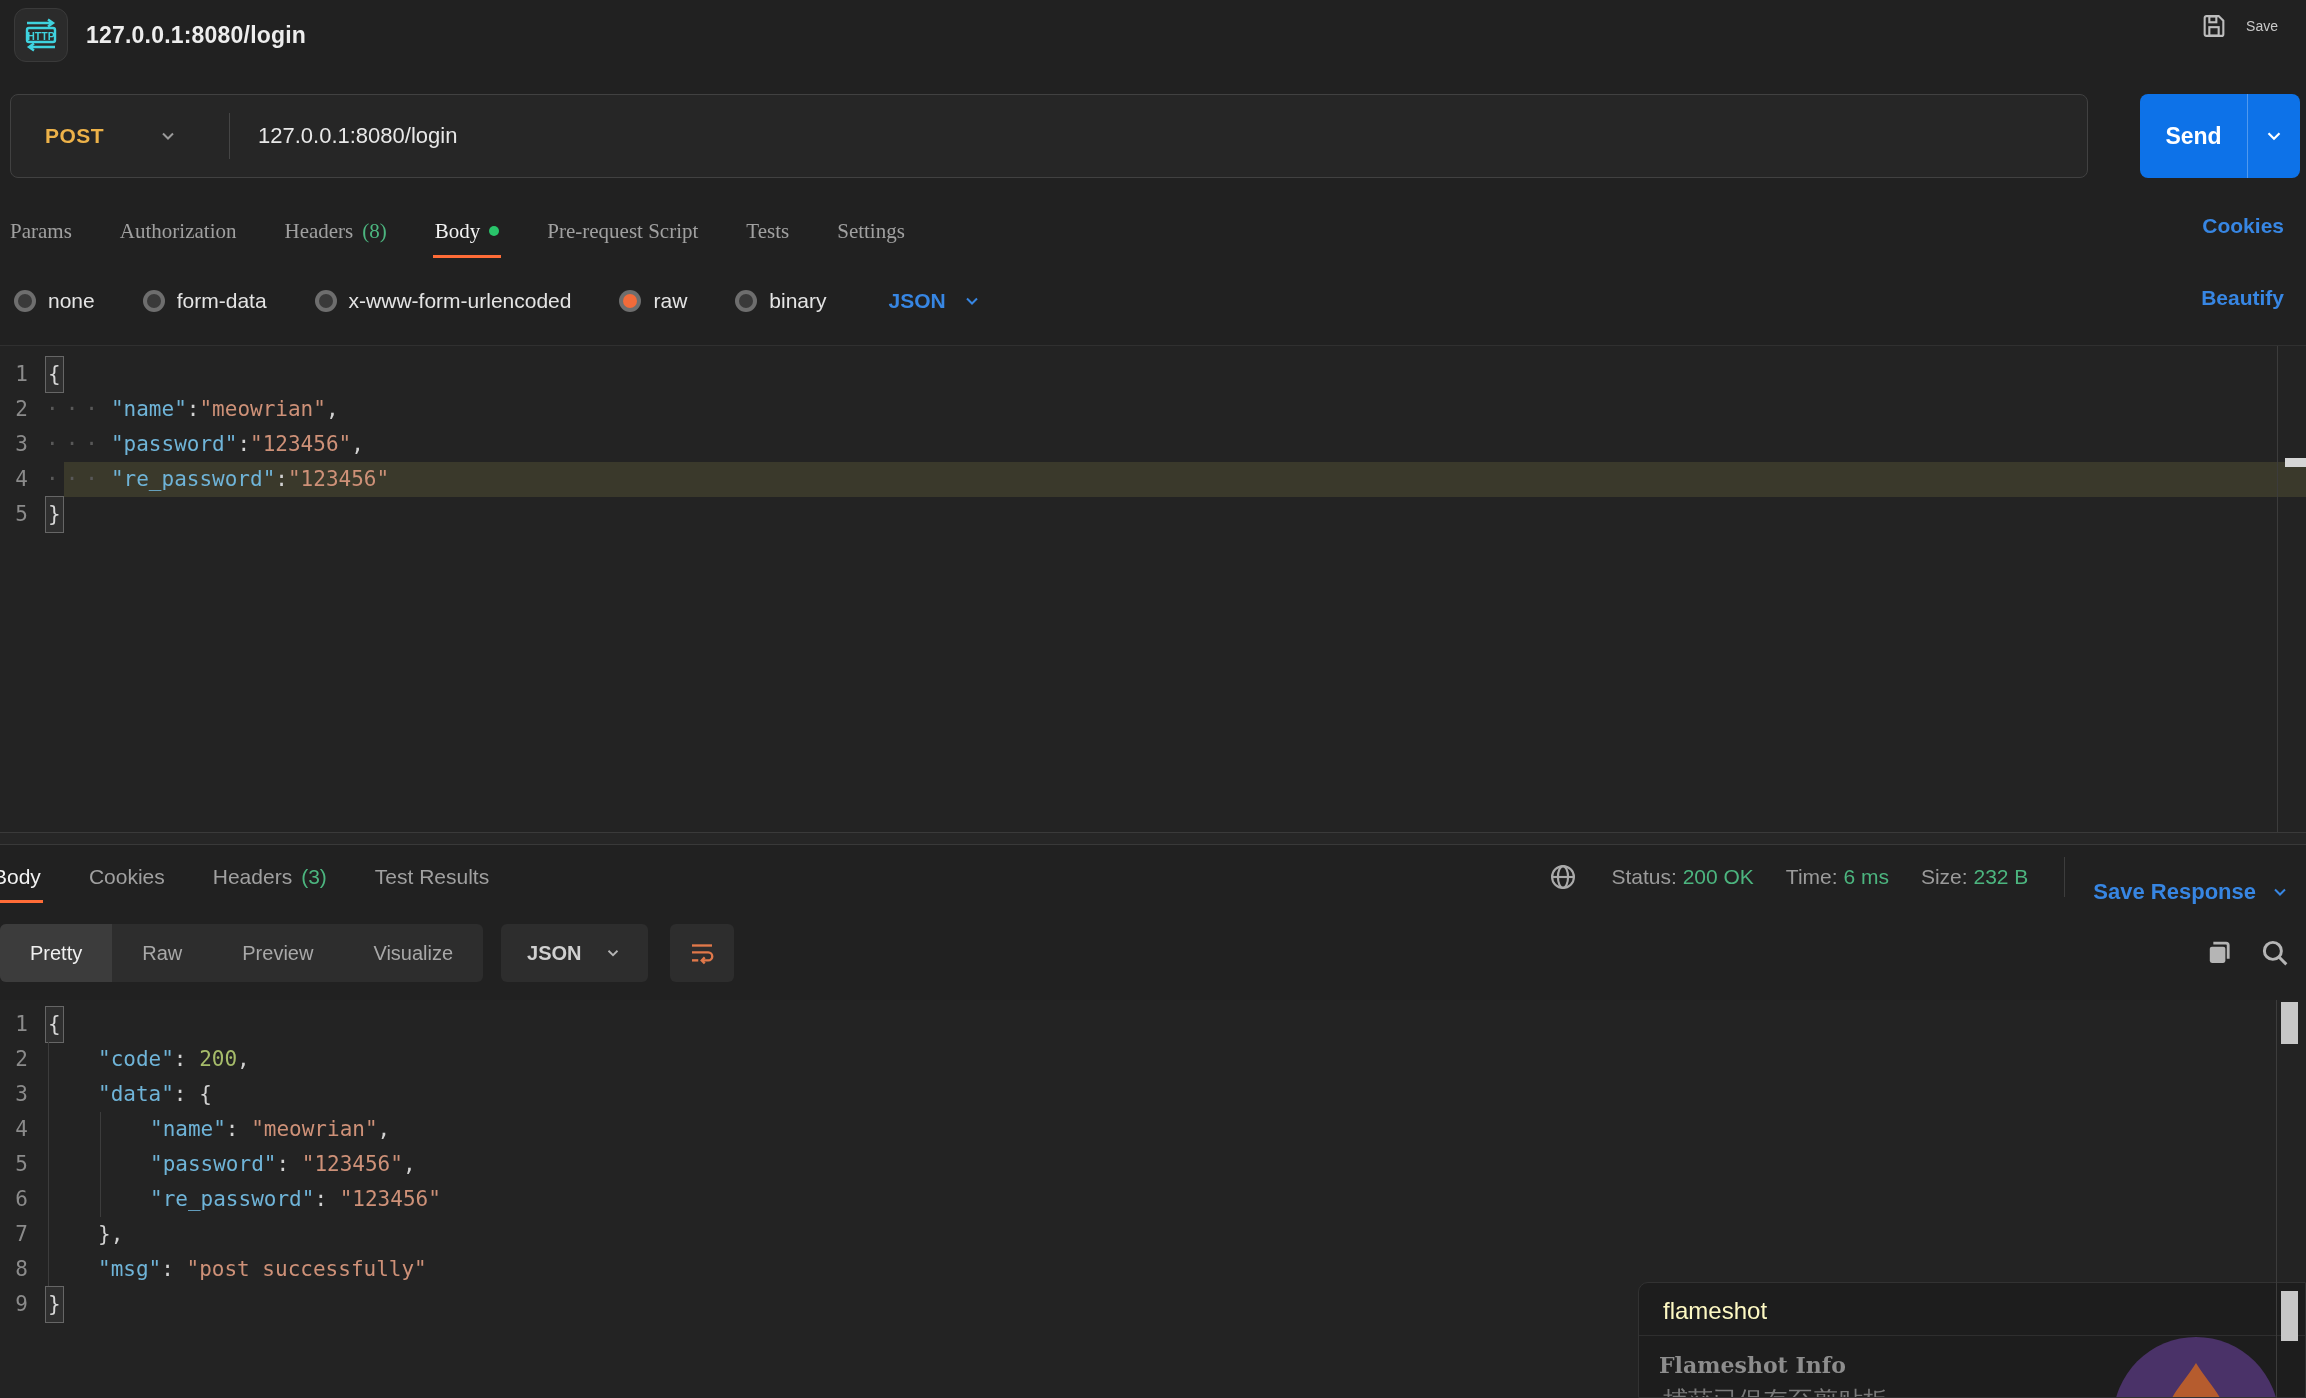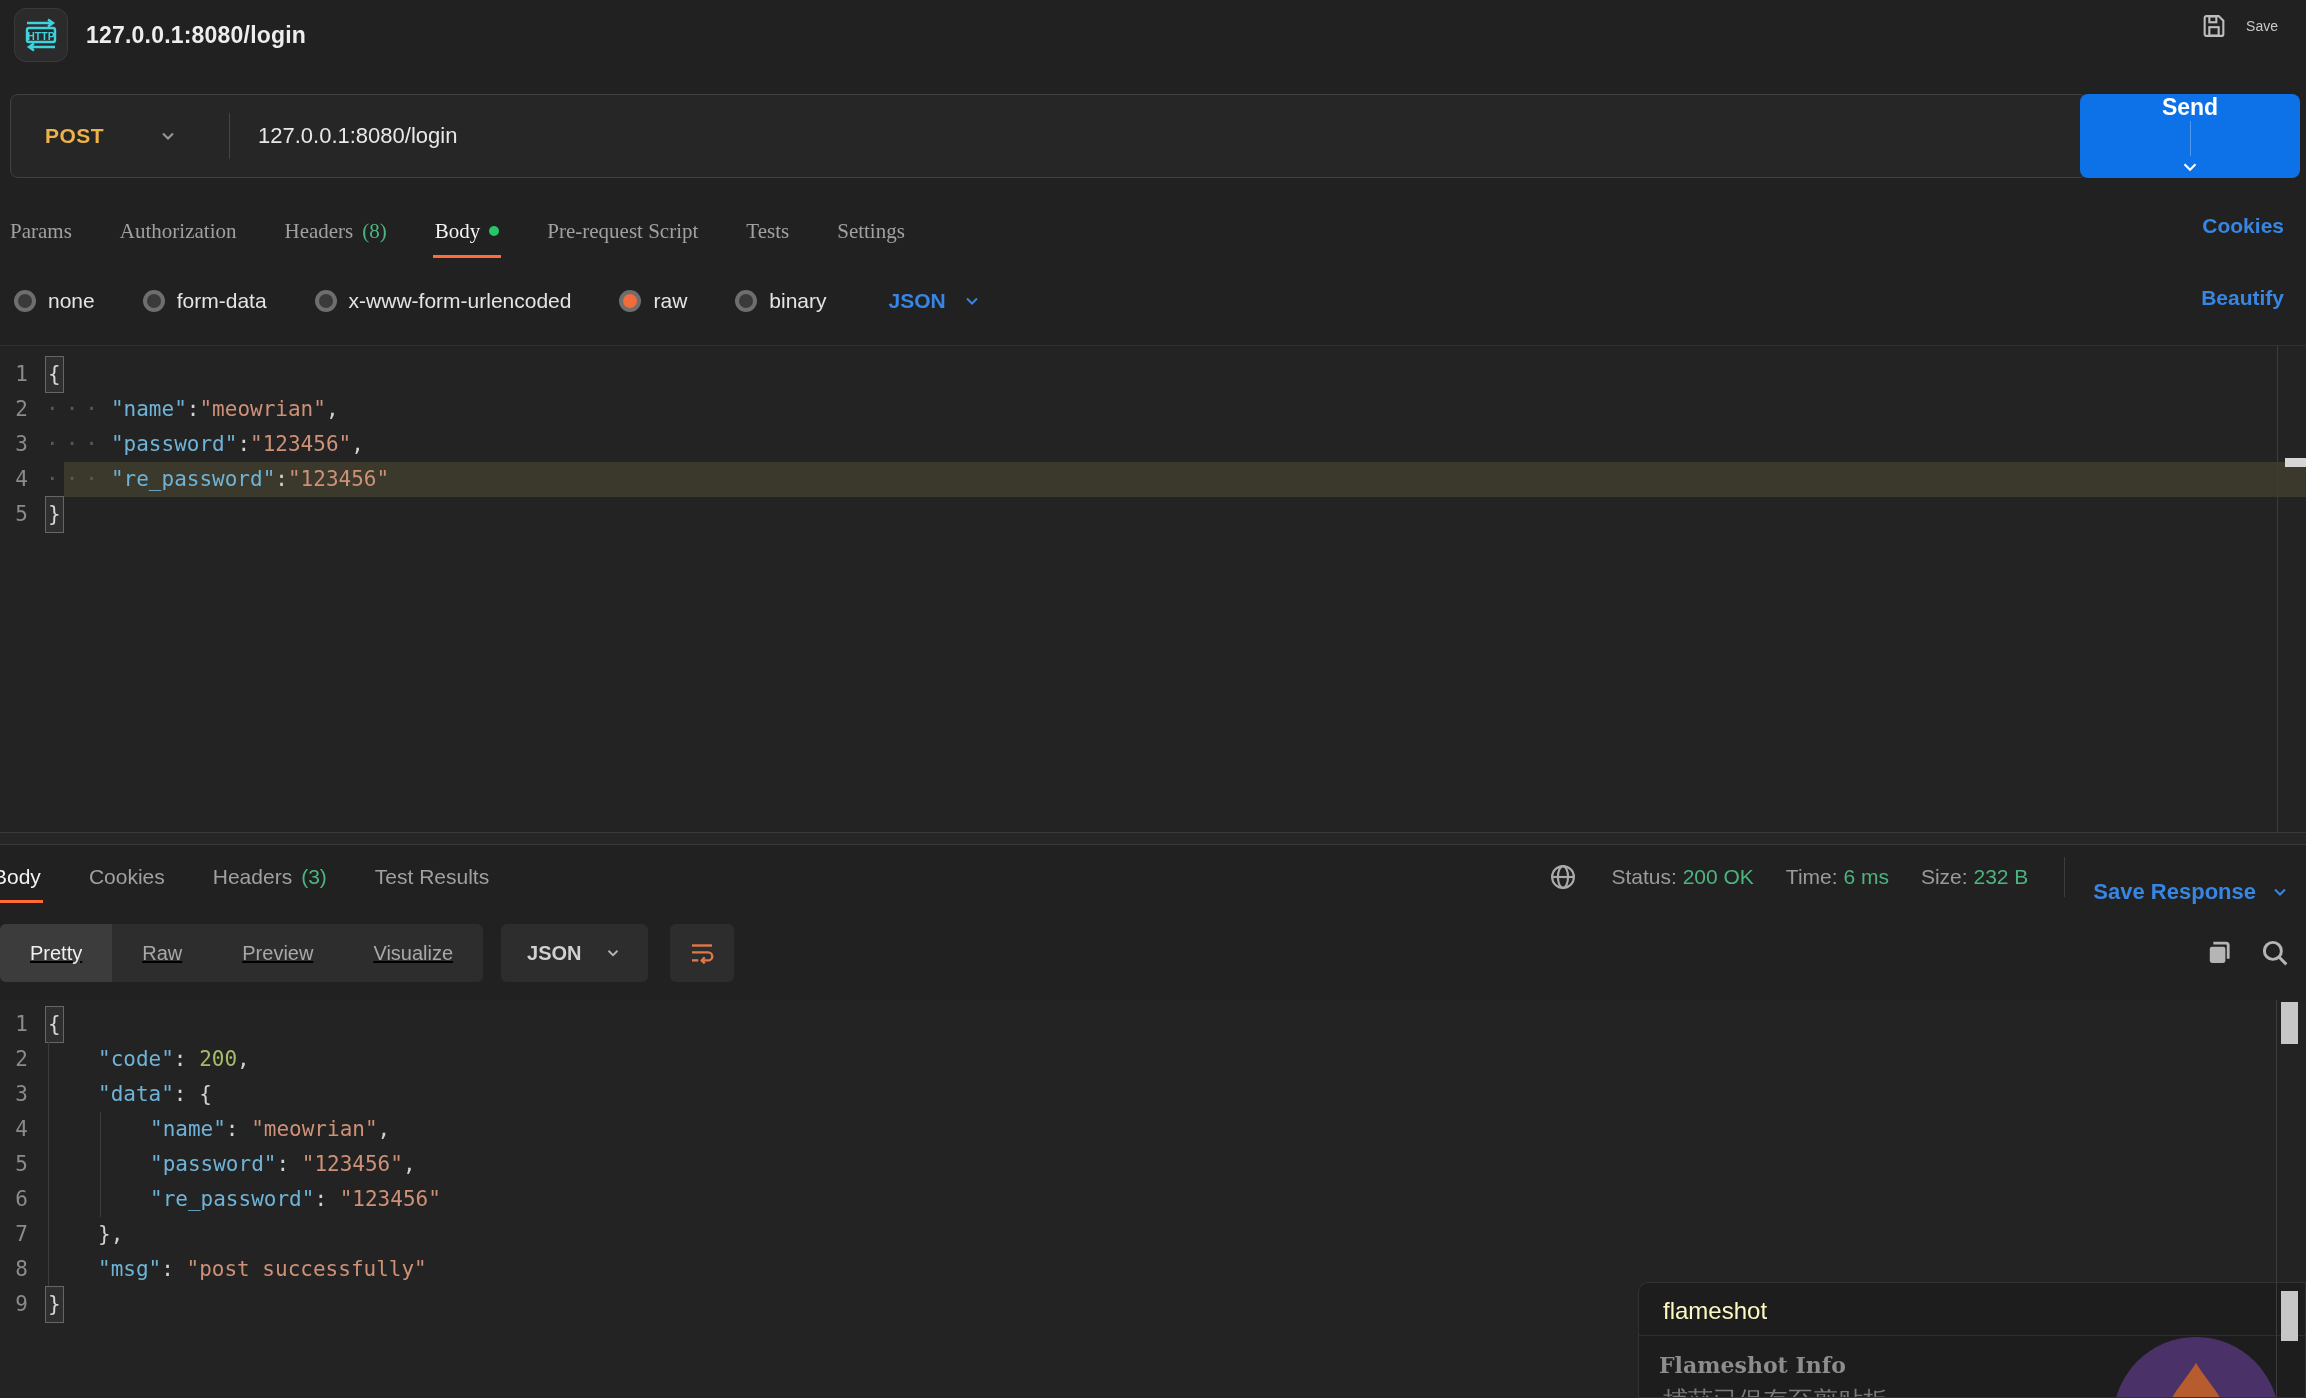--- a/index.html
+++ b/index.html
@@ -18,22 +18,22 @@
   .save-btn { position:absolute; right:28px; top:12px; display:flex; align-items:center; gap:18px;
               color:#c9c9c9; font-size:14px; cursor:pointer; }
 
   
   .url-row { position:absolute; left:10px; top:94px; width:2078px; height:84px; background:#262626;
              border:1.5px solid #414141; border-radius:8px; display:flex; align-items:center; }
   .method { display:flex; align-items:center; width:218px; padding-left:34px; gap:54px; cursor:pointer; }
   .method-label { color:var(--method-yellow); font-weight:700; font-size:21px; letter-spacing:.5px; }
   .vdiv { width:1px; height:46px; background:#454545; }
   .url-text { margin-left:28px; color:#e8e8e8; font-size:22px; }
-  .send-btn { position:absolute; right:6px; top:94px; width:220px; height:84px; background:var(--send-blue);
-              border-radius:8px; display:flex; align-items:center; color:#fff; cursor:pointer;flex-direction:column; }
+  .send-btn { position:absolute; right:6px; top:94px; width:160px; height:84px; background:var(--send-blue);
+              border-radius:8px; display:flex; align-items:center; color:#fff; cursor:pointer; }
   .send-main { flex:1; text-align:center; font-size:23px; font-weight:700; }
   .send-sep { width:1px; height:84px; background:rgba(255,255,255,.28); }
   .send-caret { width:52px; display:flex; align-items:center; justify-content:center; }
 
   
   .req-tabs { position:absolute; left:8px; top:200px; right:8px; height:62px; display:flex; align-items:center; gap:44px;font-family:Liberation Serif, serif; }
   .tab { color:#a0a0a0; font-size:21px; position:relative; padding:14px 2px; cursor:pointer; display:flex; align-items:center; gap:9px; }
   .tab .cnt { color:var(--green); }
   .tab.active { color:#f3f3f3; }
   .tab.active::after { content:""; position:absolute; left:0; right:0; bottom:0; height:3px; background:var(--accent); }
@@ -76,21 +76,21 @@
   .resp-hdr { position:absolute; left:0; right:0; top:845px; height:64px; display:flex; align-items:center; }
   .resp-tabs { display:flex; align-items:center; gap:44px; margin-left:-9px; }
   .resp-meta { position:absolute; right:16px; top:0; height:64px; display:flex; align-items:center; gap:14px; }
   .meta-pair { font-size:21px; color:#9b9b9b; margin-left:18px; }
   .meta-pair .val { color:var(--green); }
   .meta-sep { width:1px; height:40px; background:#3d3d3d; margin:0 14px 0 22px; }
   .save-resp { display:flex; align-items:center; gap:14px; color:var(--link-blue); font-size:22px; font-weight:700; cursor:pointer;margin-top:29px; }
 
   
   .resp-bar { position:absolute; left:0; right:0; top:916px; height:74px; display:flex; align-items:center; }
-  .seg-group { display:flex; height:58px; background:#2d2d2d; border-radius:6px; overflow:hidden;text-decoration:underline; }
+  .seg-group { display:flex; height:58px; background:#2d2d2d; border-radius:6px; overflow:hidden; }
   .seg { padding:0 30px; display:flex; align-items:center; color:#a8a8a8; font-size:20px; cursor:pointer; }
   .seg.active { background:#3c3c3c; color:#efefef; }
   .pill { height:58px; background:#2d2d2d; border-radius:6px; display:flex; align-items:center; cursor:pointer; }
   .fmt-pill { margin-left:18px; padding:0 26px; gap:22px; color:#d0d0d0; font-size:20px; font-weight:700; }
   .wrap-pill { margin-left:22px; width:64px; justify-content:center; }
   .resp-icons { position:absolute; right:14px; top:0; height:74px; display:flex; align-items:center; gap:22px; }
   .icon-btn { cursor:pointer; display:flex; align-items:center; }
 
   
   .v-hairline { position:absolute; right:29px; top:1000px; bottom:0; width:1px; background:#3c3c3c; z-index:6; }

